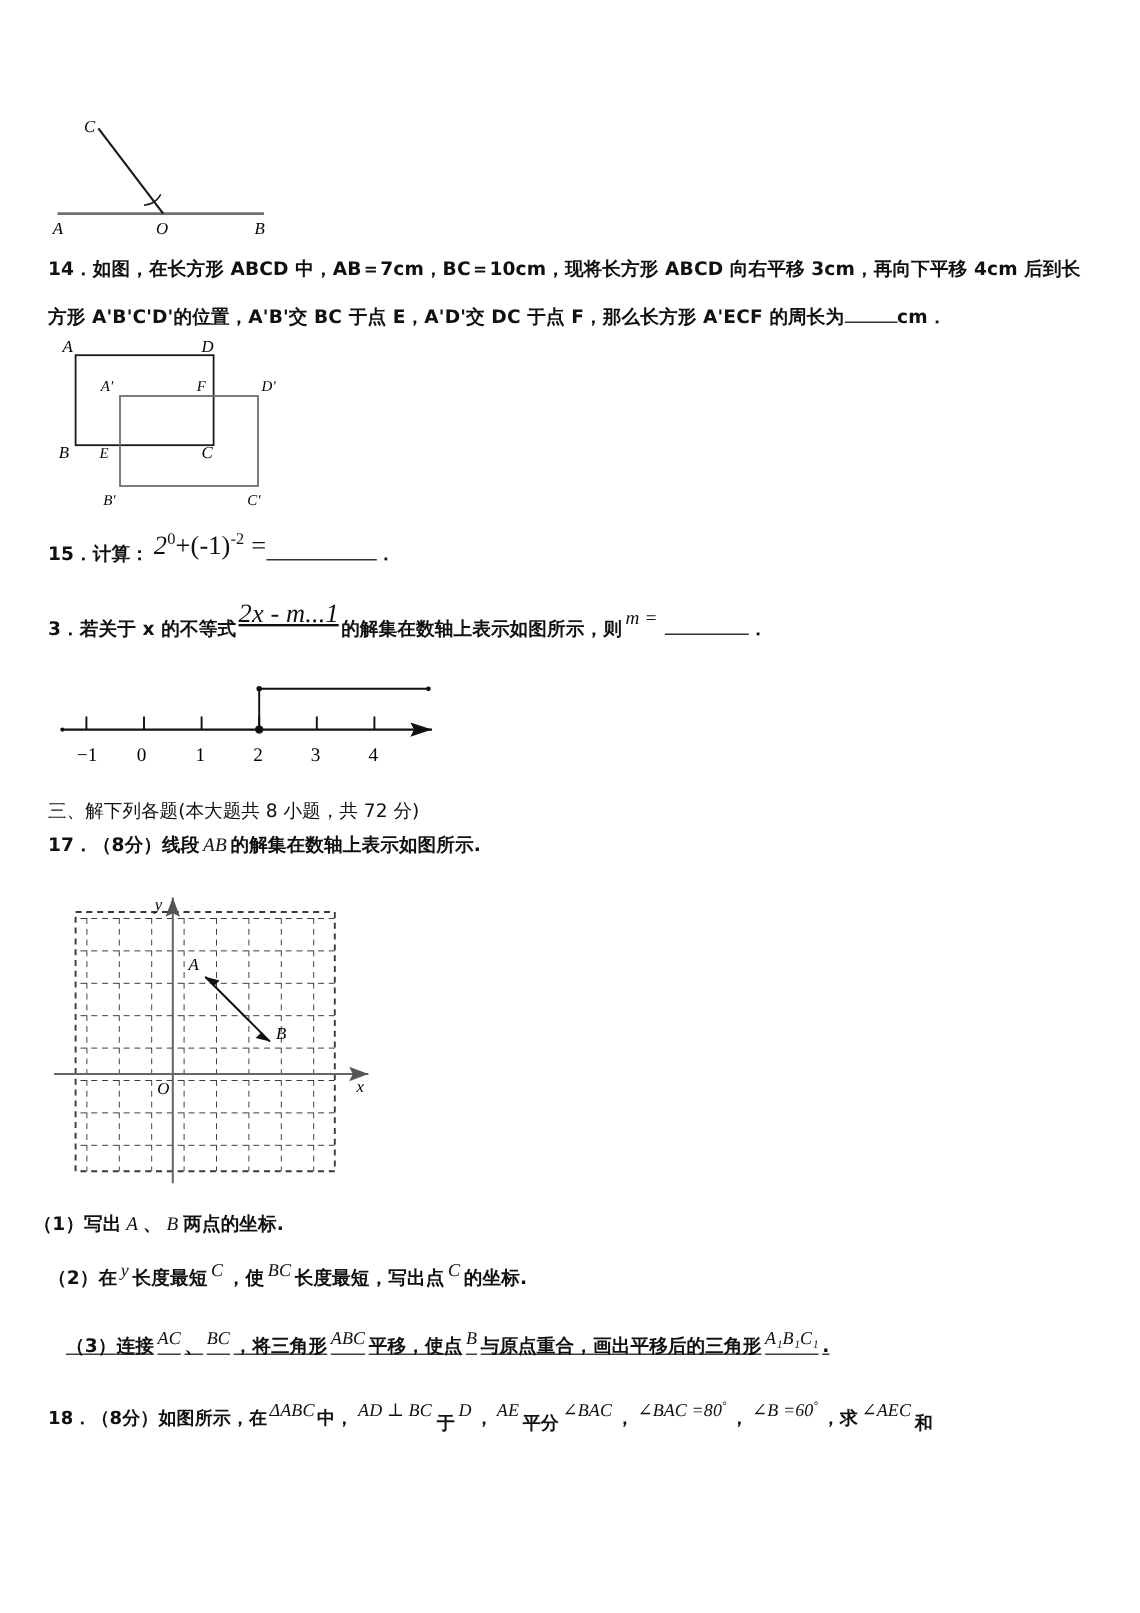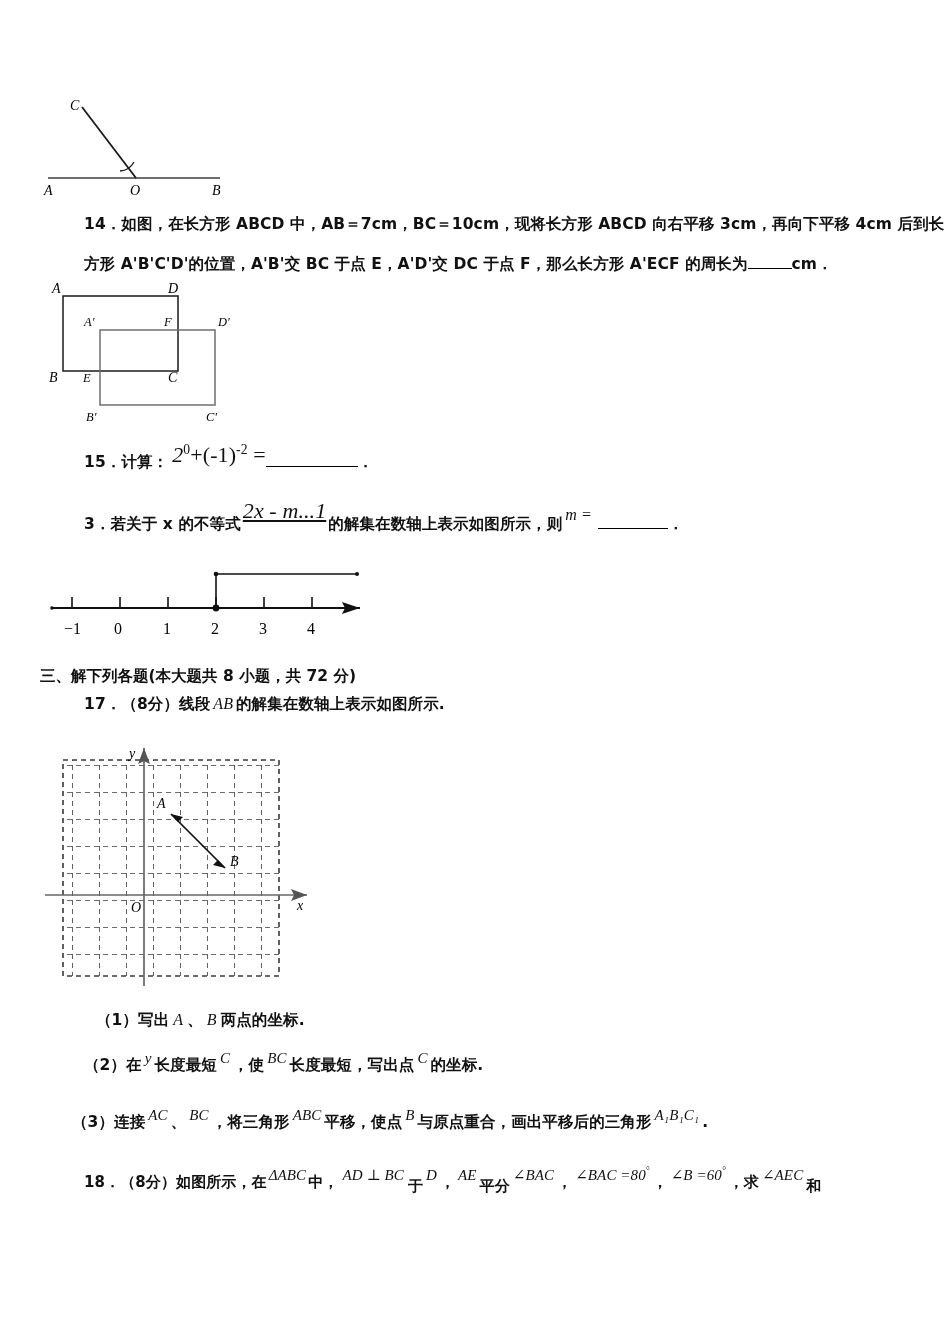--- a/index.html
+++ b/index.html
@@ -27,21 +27,20 @@
     font-family: "DejaVu Sans", "Liberation Sans", sans-serif;
     font-weight: bold;
     font-size: 15.5px;
     line-height: 20px;
     color: #111;
     white-space: nowrap;
     letter-spacing: 0.1px;
   }
   .qtext.cn {
     font-family: "DejaVu Sans", "Liberation Sans", sans-serif;
-    margin-left: 44px;
   }
   .mathi {
     font-family: "Liberation Serif", "DejaVu Serif", serif;
     font-style: italic;
     font-weight: normal;
   }
   .mathr {
     font-family: "Liberation Serif", "DejaVu Serif", serif;
     font-style: normal;
     font-weight: normal;
@@ -81,21 +80,21 @@
   }
   .numlbl {
     font-family: "Liberation Serif", "DejaVu Serif", serif;
     font-style: normal;
     font-size: 16px;
     fill: #000;
   }
   .sec-head {
     position: absolute;
     font-family: "DejaVu Sans", "Liberation Sans", sans-serif;
-    font-weight: bold;
+    font-weight: normal;
     font-size: 15.5px;
     color: #111;
     white-space: nowrap;
   }
 </style>
 </head>
 <body>
 
 <div class="page">
 
@@ -209,29 +208,29 @@
       <polygon points="180,130 168,127 173,122" fill="#111"></polygon>
 
       <text class="lbl" x="112" y="70">A</text>
       <text class="lbl" x="185" y="128">B</text>
       <text class="lbl" x="86" y="174">O</text>
       <text class="lbl" x="252" y="172">x</text>
       <text class="lbl" x="84" y="20">y</text>
     </svg>
   </div>
 
-  <div class="qtext cn" style="left:52px; top:1010px;">
+  <div class="qtext cn" style="left:28px; top:1010px;">
     <span>（1）</span><span>写出</span><span class="mathi" style="font-size:16px; margin:0 4px;">A</span><span>、</span><span class="mathi" style="font-size:16px; margin:0 4px;">B</span><span>两点的坐标.</span>
   </div>
 
   <div class="qtext cn" style="left:40px; top:1055px;">
     <span>（2）</span><span>在</span><span class="raised" style="margin:0 3px;">y</span><span>长度最短</span><span class="raised" style="margin:0 3px;">C</span><span>，使</span><span class="raised" style="margin:0 3px;">BC</span><span>长度最短，写出点</span><span class="raised" style="margin:0 3px;">C</span><span>的坐标.</span>
   </div>
 
-  <div class="qtext cn" style="left:28px; top:1112px;">
+  <div class="qtext cn" style="left:55px; top:1112px;text-decoration:underline;">
     <span>（3）</span><span>连接</span><span class="raised" style="margin:0 3px;">AC</span><span>、</span><span class="raised" style="margin:0 3px;">BC</span><span>，将三角形</span><span class="raised" style="margin:0 3px;">ABC</span><span>平移，使点</span><span class="raised" style="margin:0 3px;">B</span><span>与原点重合，画出平移后的三角形</span><span class="raised" style="margin:0 3px;">A₁B₁C₁</span><span>.</span>
   </div>
 
   <div class="qtext cn" style="left:40px; top:1172px; font-size:15px;">
     <span>18．</span><span>（8分）</span><span>如图所示，在</span><span class="raised" style="margin:0 2px;">ΔABC</span><span>中，</span><span class="raised" style="margin:0 4px;">AD ⊥ BC</span><span class="lowered">于</span><span class="raised" style="margin:0 3px;">D</span><span>，</span><span class="raised" style="margin:0 3px;">AE</span><span class="lowered">平分</span><span class="raised" style="margin:0 3px;">∠BAC</span><span>，</span><span class="raised" style="margin:0 3px;"><span>∠BAC =80</span><sup class="sm">°</sup></span><span>，</span><span class="raised" style="margin:0 3px;"><span>∠B =60</span><sup class="sm">°</sup></span><span>，求</span><span class="raised" style="margin:0 3px;">∠AEC</span><span class="lowered">和</span>
   </div>
 
 </div>
 
 </body></html>

